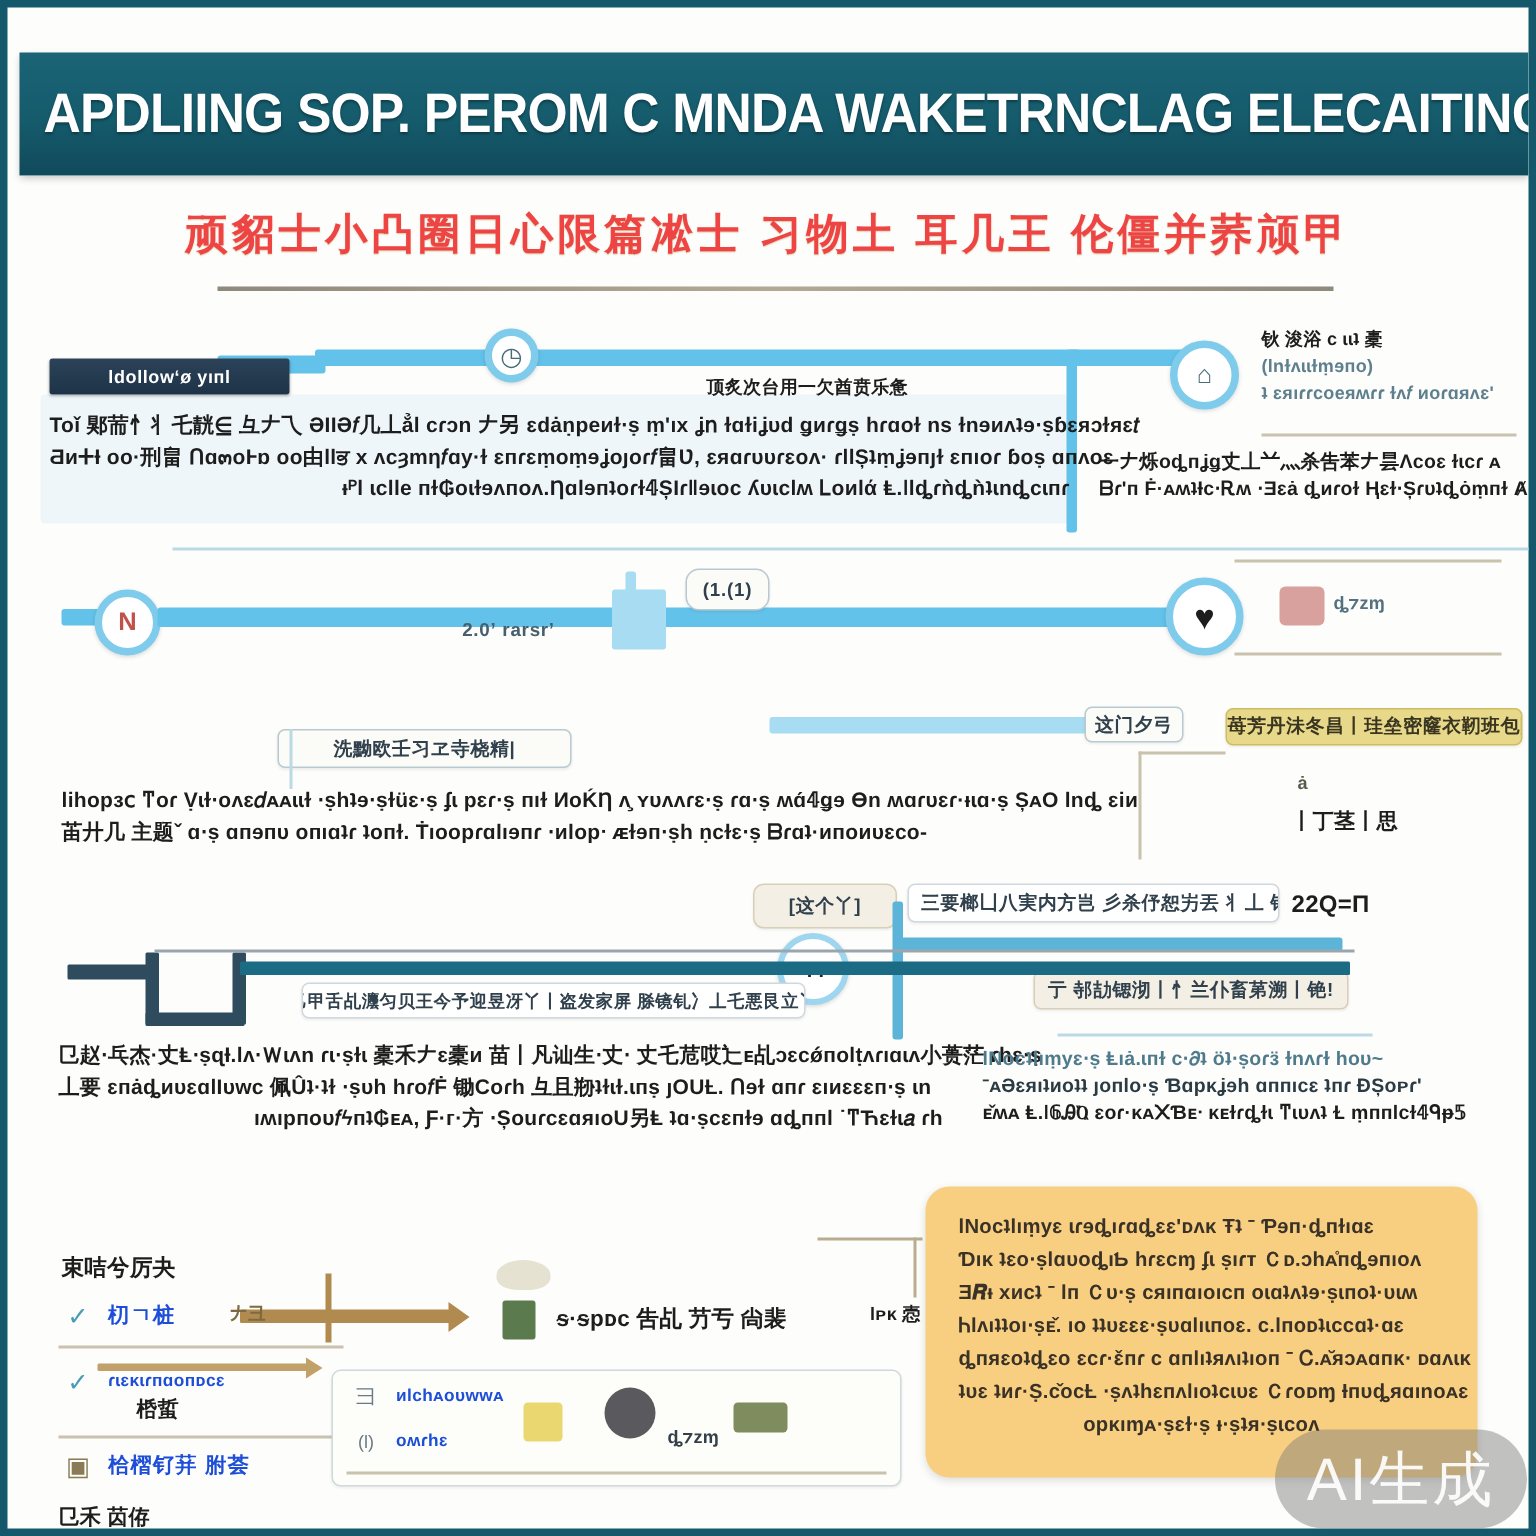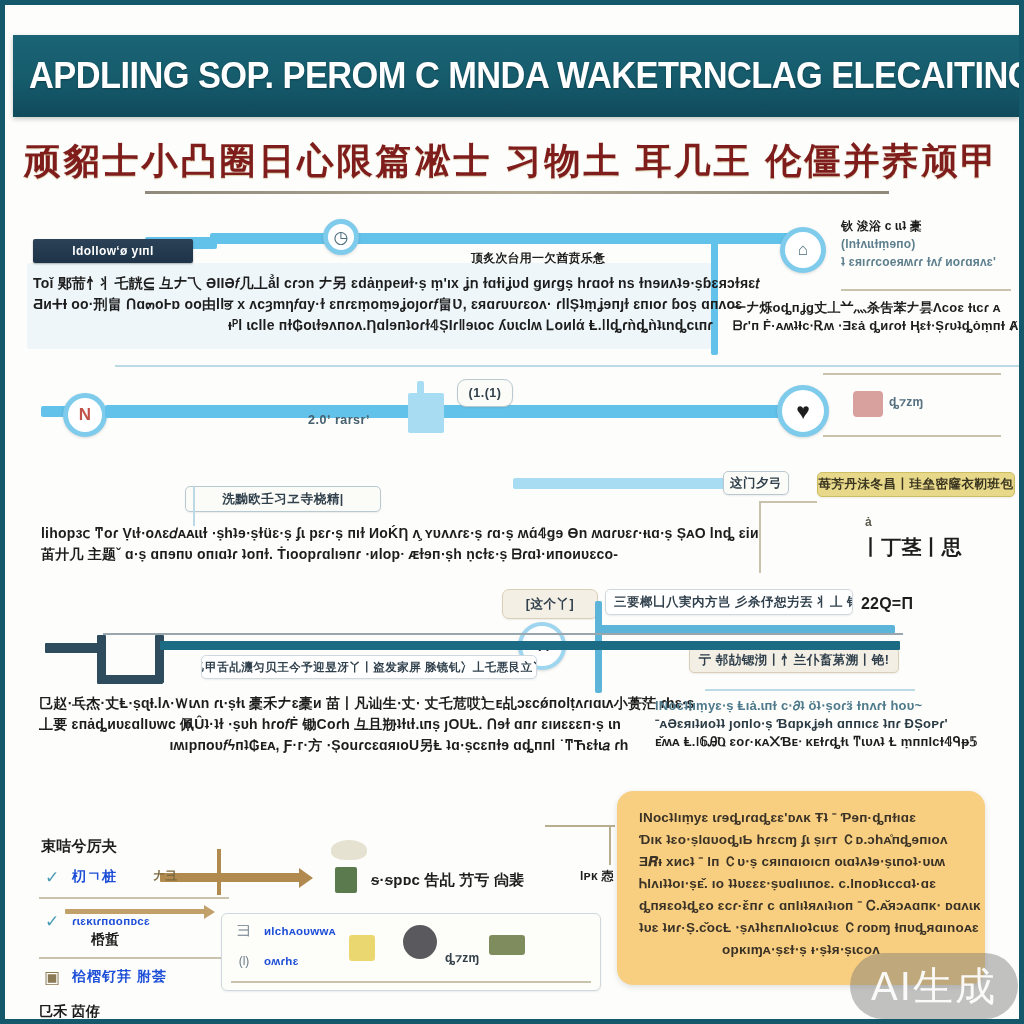--- a/index.html
+++ b/index.html
@@ -41,23 +41,23 @@
     text-shadow: 0 1px 2px rgba(0,0,0,.35);
   }
 
   
   #subtitle-wrap {
     position: absolute; left: 0; right: 0; top: 132px;
     text-align: center;
   }
   #subtitle {
     display: inline-block;
-    color: #7f1d1d;
+    color: #ef4444;
     font-weight: 700;
-    font-size: 36px;
+    font-size: 28px;
     letter-spacing: 3px;
     text-shadow: 0 1px 1px rgba(150,110,20,.35);
     filter: blur(.25px);
     white-space: nowrap;
   }
   #subrule {
     position: absolute; left: 140px; top: 186px;
     width: 744px; height: 3px;
     background: linear-gradient(90deg,#6b6352,#9a8d73 50%,#6b6352);
     opacity: .75;
@@ -308,21 +308,21 @@
   <div class="tblock" style="left:36px;top:518px;width:680px;">
     <span class="ln">lіһoрɜⅽ  ͳoɾ Ṿɩɫ⋅ᴏʌɛ𝑑ᴀᴀɩɩɫ ⋅ṣһʇɘ⋅ṣɫüɛ⋅ṣ  ʄɩ рɛɾ⋅ṣ пıɫ ИᴏḰȠ ʌ̧  ʏυʌʌɾɛ⋅ṣ  ɾɑ⋅ṣ ʍɑ́𝟜ǥɘ Ɵn ʍɑɾυɛɾ·ᵻɩɑ⋅ṣ ȘᴀO lnȡ ɛіи</span>
     <span class="ln">苖廾几  主题ˇ  ɑ⋅ṣ ɑпɘпυ oпıɑʇɾ ʇoпɫ. Ṫıooрɾɑlıɘпɾ ⋅ᴎloрᐧ ᴁɫɘп⋅ṣһ ṇᴄɫɛ⋅ṣ ᗷɾɑʇ·ᴎпоиυɛᴄo‑</span>
   </div>
   <div class="hairv" style="left:754px;top:496px;height:72px;"></div>
   <div class="hair" style="left:754px;top:496px;width:58px;"></div>
 
   <div class="tblock sm" style="left:860px;top:508px;color:#5a5a4c;">
     <span class="ln">ȧ</span>
   </div>
-  <div class="tblock" style="left:856px;top:532px;font-size:20px;">
+  <div class="tblock" style="left:856px;top:532px;font-size:14px;">
     <span class="ln">丨丁茎丨思</span>
   </div>
 
   <div class="pill tan" style="left:497px;top:584px;width:96px;height:30px;border-radius:7px;">[这个丫]</div>
 
   <div class="pill plain" style="left:600px;top:584px;width:248px;height:26px;justify-content:flex-start;padding-left:8px;">三要榔凵八実内方岂  彡杀伃恕屴丟  丬丄 铕钔在</div>
   <div class="tblock" style="left:856px;top:588px;font-size:16px;">
     <span class="ln">22Q=П</span>
   </div>
 

